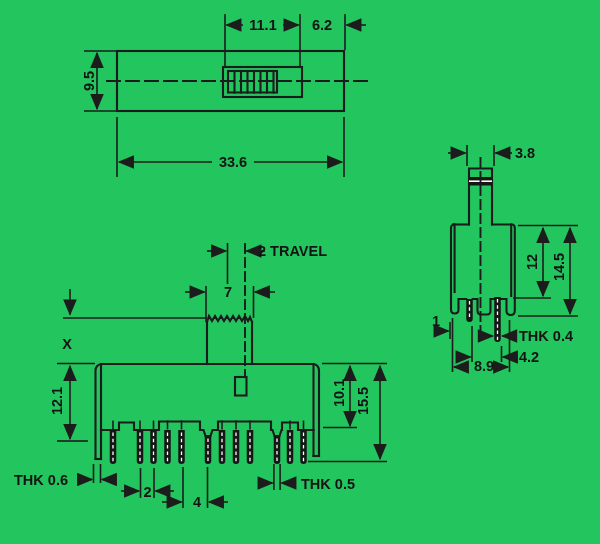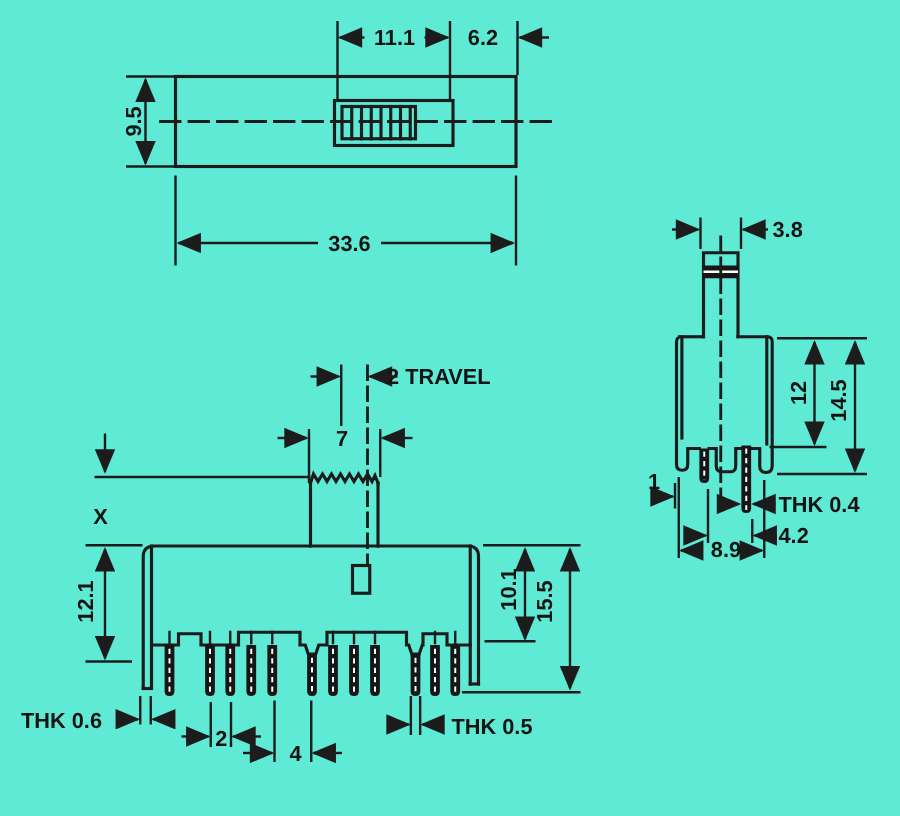--- a/index.html
+++ b/index.html
@@ -1,16 +1,16 @@
 <!DOCTYPE html>
 <html><head>
 <meta charset="utf-8">
 <style>
   html,body{margin:0;padding:0;background:#e8e8e8;}
-  .stage{width:600px;height:544px;background:#5eead4;position:relative;overflow:hidden;}
+  .stage{width:600px;height:544px;background:#22c55e;position:relative;overflow:hidden;}
   svg{display:block;}
   .o{stroke:#1c1c1c;stroke-width:2.1;fill:none;stroke-linecap:square;}
   .d{stroke:#1c1c1c;stroke-width:1.6;fill:none;stroke-linecap:butt;}
   .cl{stroke-dasharray:13 6;stroke-width:1.9;}
   .cl2{stroke-dasharray:9 5;stroke-width:1.9;}
   .pinfill{fill:#161616;stroke:none;}
   .pindash{stroke:#ffffff;stroke-width:1.3;stroke-dasharray:3.5 2.8;fill:none;}
   text{font-family:"Liberation Sans",sans-serif;font-weight:bold;font-size:14.5px;fill:#141414;}
 </style>
 </head>

